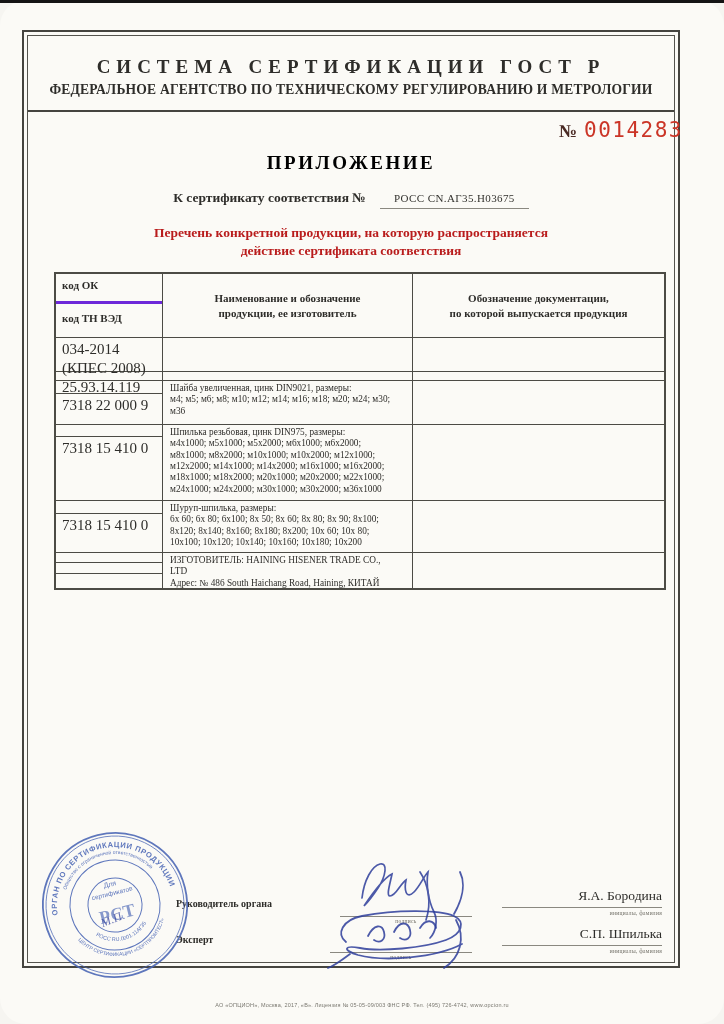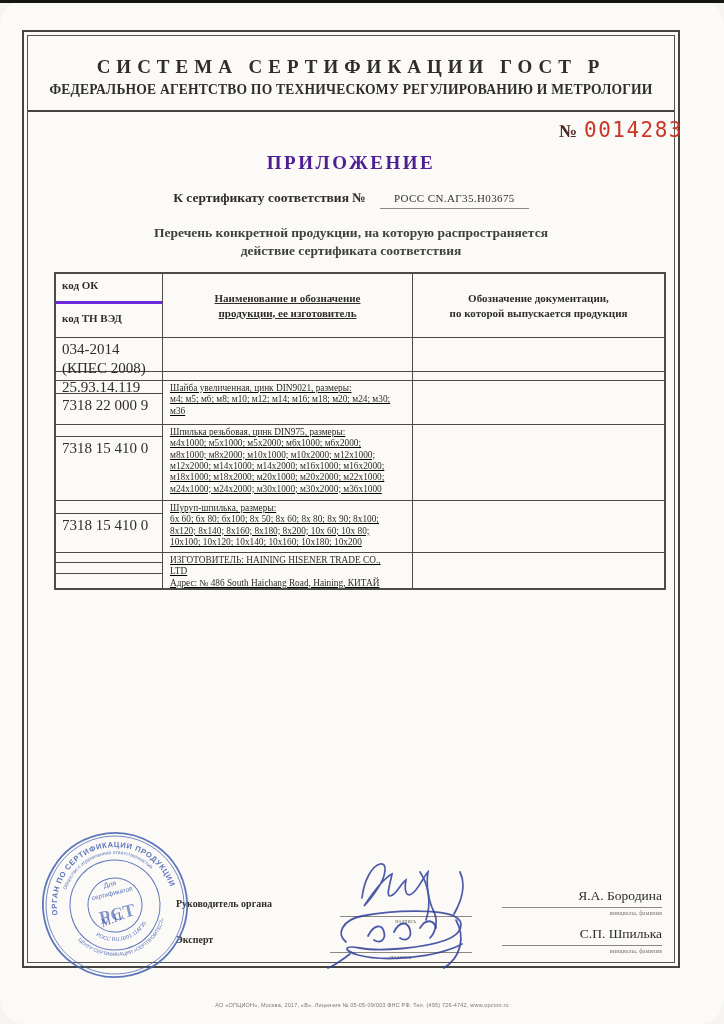--- a/index.html
+++ b/index.html
@@ -12,35 +12,35 @@
   .frame-inner { position:absolute; inset:3px; border:1px solid #55544e; }
 
   .doc-head { position:absolute; left:0; top:0; width:100%; height:76px; border-bottom:2px solid #45443f; text-align:center; padding-top:20px; }
   .sys-title { font-size:19px; font-weight:bold; letter-spacing:6px; color:#2e2d2a; }
   .agency { font-size:14px; font-weight:bold; letter-spacing:0.2px; color:#2e2d2a; margin-top:4px; transform:scaleX(0.97); }
 
   .blank-no { position:absolute; left:455px; top:82px; width:200px; display:flex; align-items:baseline; justify-content:flex-end; gap:7px; }
   .blank-no .nsign { font-size:18px; font-weight:bold; color:#4a2a24; }
   .blank-no .digits { font-family:"DejaVu Sans Mono", monospace; font-size:21px; color:#cb3527; letter-spacing:1.5px; }
 
-  .title { position:absolute; left:0; top:116px; width:100%; text-align:center; font-size:19px; font-weight:bold; letter-spacing:2.5px; color:#4c1d95; }
+  .title { position:absolute; left:0; top:116px; width:100%; text-align:center; font-size:19px; font-weight:bold; letter-spacing:2.5px; color:#000000; }
 
   .cert-line { position:absolute; left:0; top:152px; width:100%; display:flex; justify-content:center; align-items:baseline; gap:14px; }
   .cert-label { font-size:13.5px; font-weight:bold; color:#2e2d2a; }
   .cert-num-wrap { display:inline-block; text-align:center; border-bottom:1px solid #8a8880; padding:0 14px 2px 14px; }
   .cert-num { font-size:11px; color:#33322e; letter-spacing:0.4px; }
 
-  .subtitle { position:absolute; left:0; top:188px; width:100%; text-align:center; font-size:13.5px; font-weight:bold; color:#404040; line-height:1.35; white-space:pre-line; }
+  .subtitle { position:absolute; left:0; top:188px; width:100%; text-align:center; font-size:13.5px; font-weight:bold; color:#b91c1c; line-height:1.35; white-space:pre-line; }
 
   
   .tbl { position:absolute; left:26px; top:236px; width:612px; border:2px solid #4c4b45; }
   .trow { display:flex; border-bottom:1px solid #4c4b45; }
   .trow:last-child { border-bottom:none; }
   .c1 { width:107px; border-right:1px solid #4c4b45; }
-  .c2 { width:250px; border-right:1px solid #4c4b45;text-decoration:underline; }
+  .c2 { width:250px; border-right:1px solid #4c4b45; }
   .c3 { flex:1; }
   .hrow { height:64px; }
   .hrow .c1 { display:flex; flex-direction:column; }
   .h-c1-top { flex:1; border-bottom:3px solid #6d28d9; padding:5px 0 0 6px; font-size:11px; font-weight:600; color:#2e2d2a; }
   .h-c1-bot { flex:1.1; padding:8px 0 0 6px; font-size:11px; font-weight:600; color:#2e2d2a; }
   .hcell { display:flex; align-items:center; justify-content:center; text-align:center; font-size:11px; font-weight:600; color:#2e2d2a; line-height:1.35; white-space:pre-line; }
   .code { font-size:15px; color:#2e2d2a; padding:2px 4px 1px 6px; line-height:1.25; white-space:pre-line; }
   .name { font-size:9.3px; color:#2e2d2a; padding:2px 6px 2px 7px; line-height:1.22; white-space:pre-line; }
   .sub-line { border-bottom:1px solid #4c4b45; }
 

